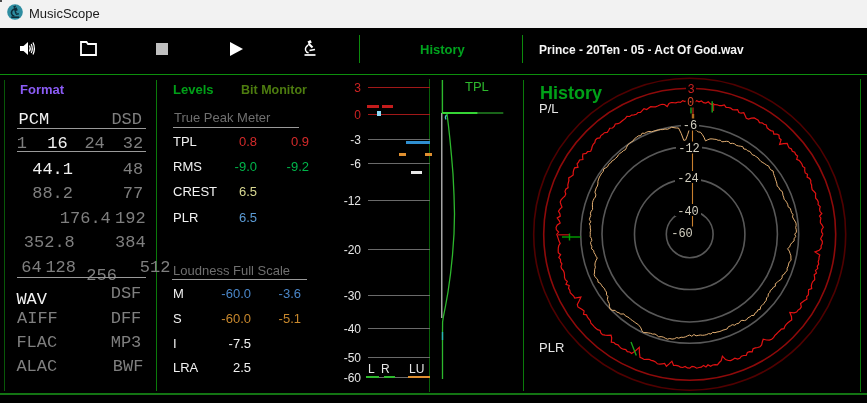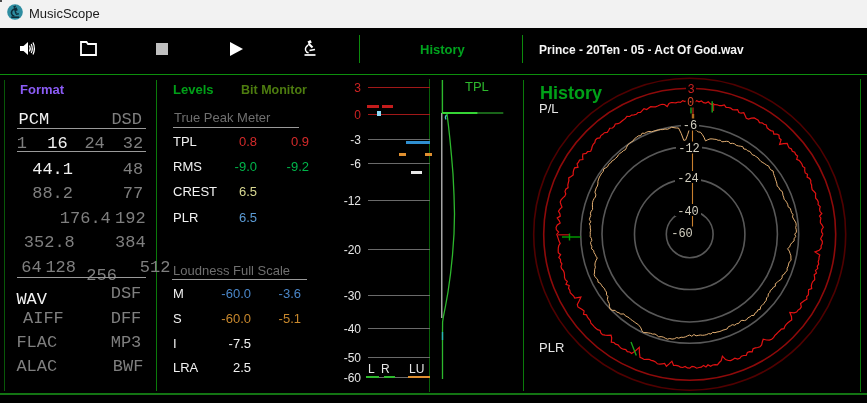--- a/index.html
+++ b/index.html
@@ -77,21 +77,21 @@
 <div class="fmt" style="left:115.1px;top:211px;">192</div>
 <div class="fmt" style="left:23.8px;top:235px;">352.8</div>
 <div class="fmt" style="left:115.1px;top:235px;">384</div>
 <div class="fmt" style="left:21.2px;top:260px;">64</div>
 <div class="fmt" style="left:45.4px;top:260px;">128</div>
 <div class="fmt" style="left:86.3px;top:260px;margin-top:8px;">256</div>
 <div class="fmt" style="left:119.8px;top:260px;margin-left:20px;">512</div>
 <div class="hl" style="left:17px;top:277px;width:129px;background:#9a9a9a"></div>
 <div class="fmt w" style="left:16.4px;top:292px;">WAV</div>
 <div class="fmt" style="left:110.7px;top:286px;">DSF</div>
-<div class="fmt" style="left:23px;top:311px;">AIFF</div>
+<div class="fmt" style="left:17px;top:311px;">AIFF</div>
 <div class="fmt" style="left:110.7px;top:311px;">DFF</div>
 <div class="fmt" style="left:16.4px;top:335px;text-align:right;">FLAC</div>
 <div class="fmt" style="left:110.7px;top:335px;">MP3</div>
 <div class="fmt" style="left:16.4px;top:359px;">ALAC</div>
 <div class="fmt" style="left:112.8px;top:359px;">BWF</div>
 <div class="abs" style="left:173px;top:82px;font-size:13px;font-weight:bold;color:#00a018">Levels</div>
 <div class="abs" style="left:241px;top:82.5px;font-size:12.5px;font-weight:bold;color:#4d7c0f">Bit Monitor</div>
 <div class="abs lv" style="left:174px;top:110px;color:#6f6f6f">True Peak Meter</div>
 <div class="hl" style="left:173px;top:127px;width:126px;background:#9a9a9a"></div>
 <div class="lv w" style="left:173px;top:134px">TPL</div>

